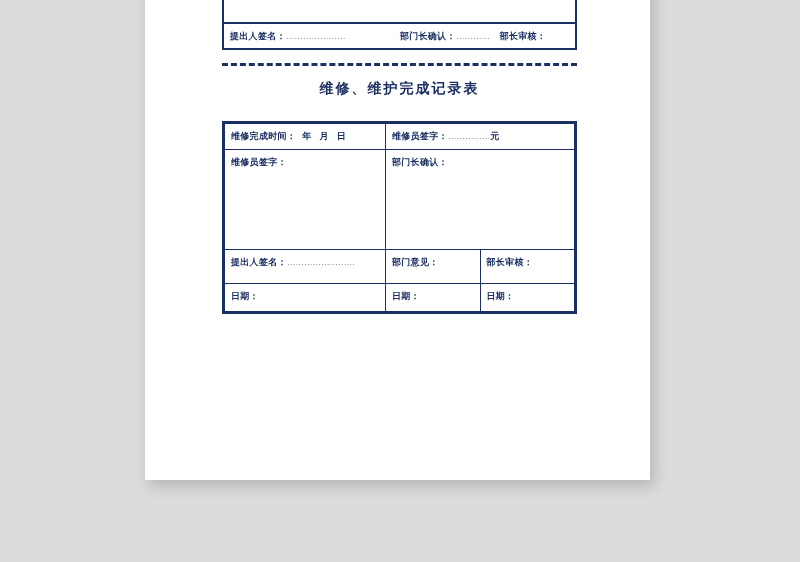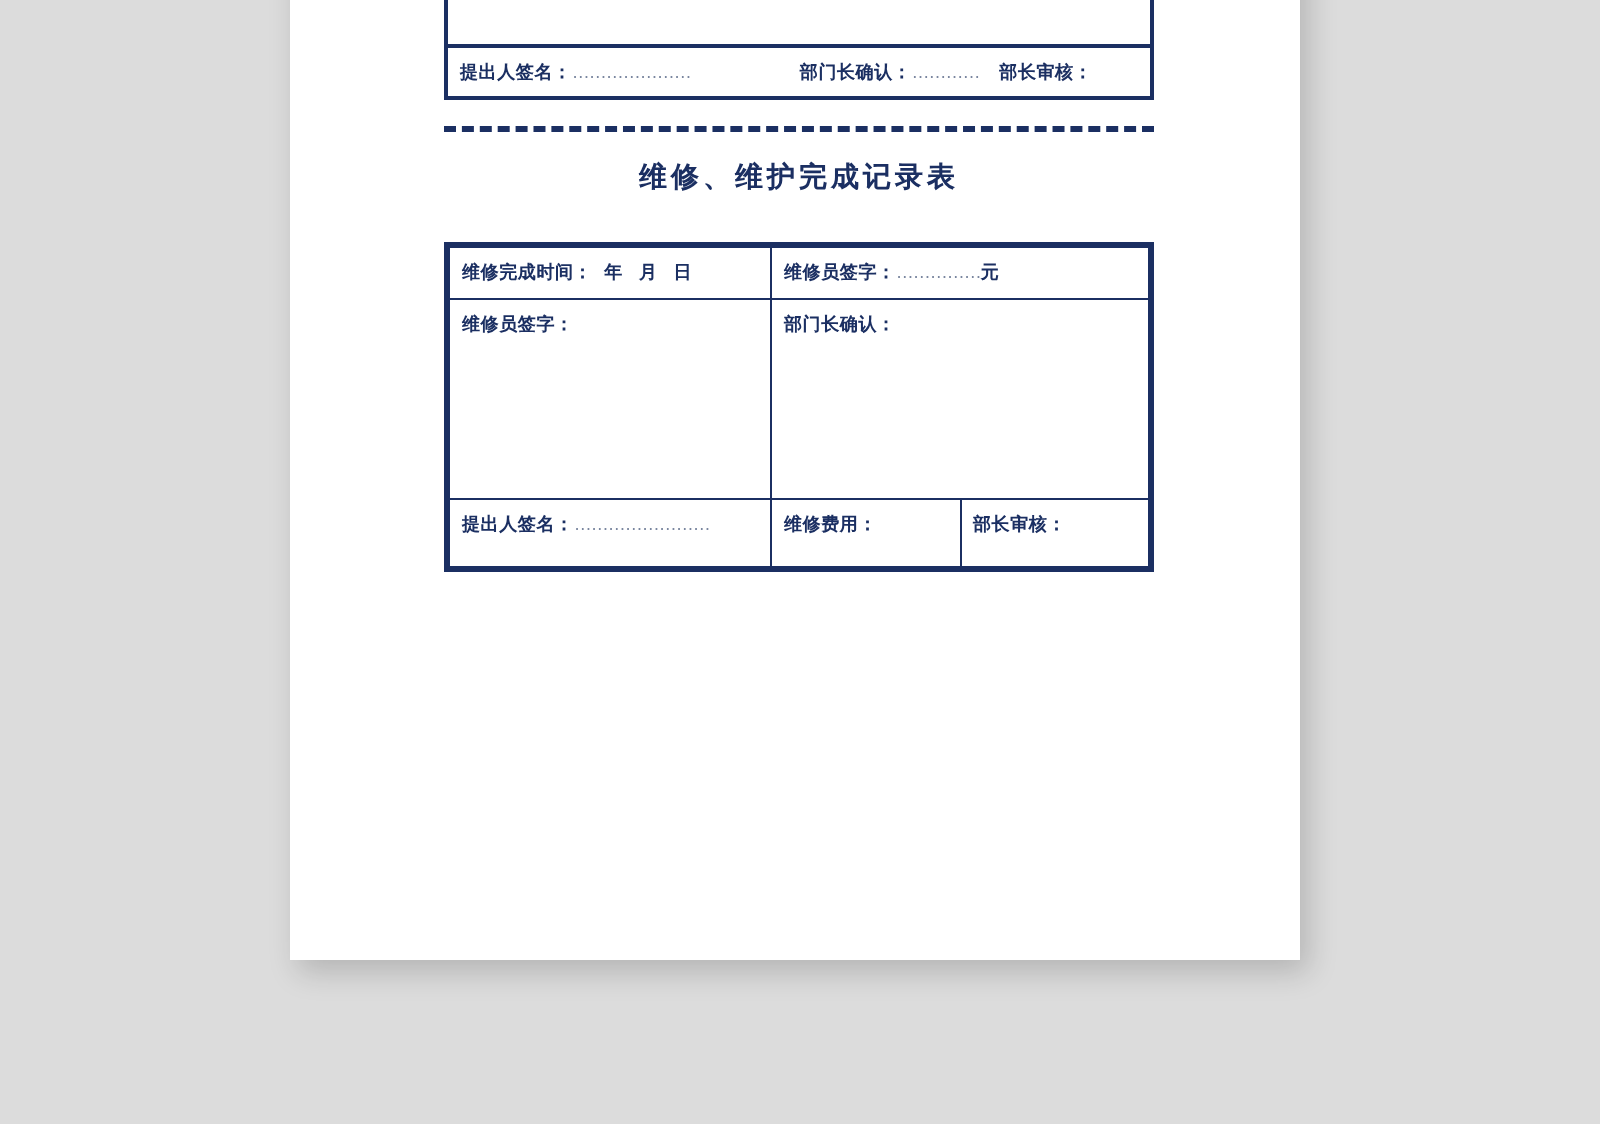--- a/index.html
+++ b/index.html
@@ -175,24 +175,35 @@
             </td>
             <td colspan="2">
               <span>部门长确认：</span>
             </td>
           </tr>
           <tr class="r-sig">
             <td>
               <span>提出人签名：</span><span class="spacer-dots">……………………</span>
             </td>
             <td>
-              <span>维修费用：</span>
+              <span>部门意见：</span>
             </td>
             <td>
               <span>部长审核：</span>
+            </td>
+          </tr>
+          <tr class="r-date">
+            <td>
+              <span>日期：</span>
+            </td>
+            <td>
+              <span>日期：</span>
+            </td>
+            <td>
+              <span>日期：</span>
             </td>
           </tr>
         </tbody>
       </table>
     </div>
 
   </div>
 </div>
 
 </body></html>

